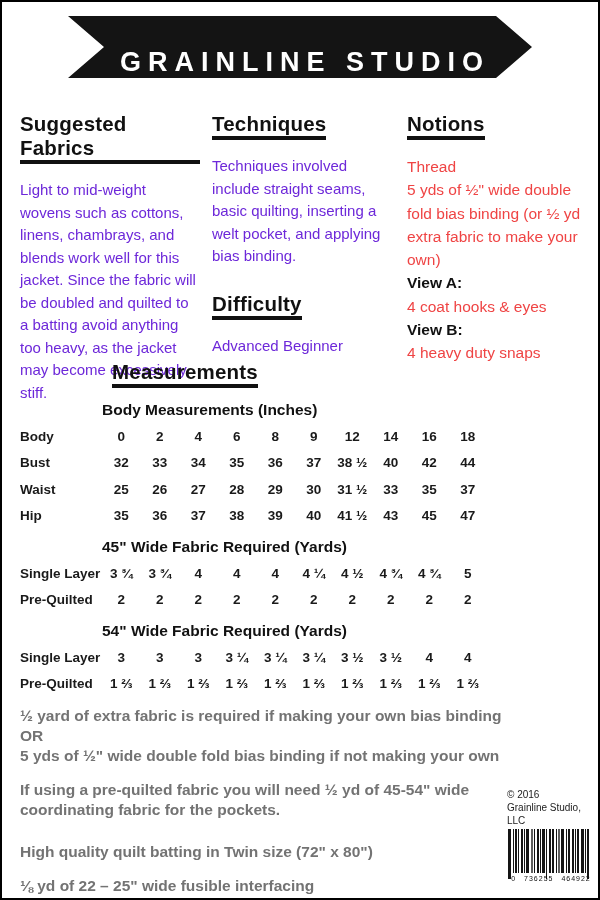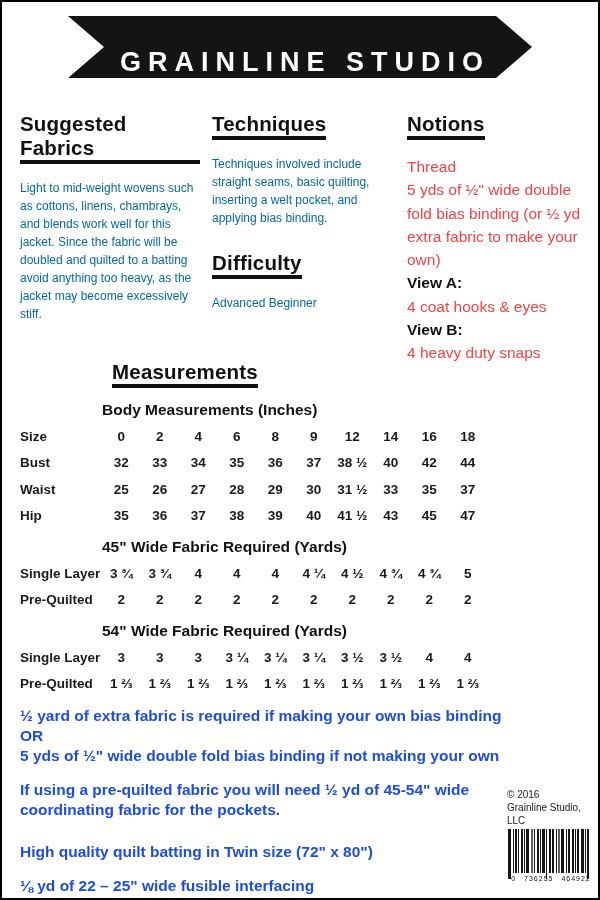--- a/index.html
+++ b/index.html
@@ -25,39 +25,39 @@
   .col { position:absolute; top:110px; }
   .col-1 { left:18px;  width:180px; }
   .col-2 { left:210px; width:186px; }
   .col-3 { left:405px; width:180px; }
   .heading-row { line-height:0; }
   .section-heading {
     display:inline-block; font-size:20.5px; line-height:24px; font-weight:600;
     color:#111; margin:0; border-bottom:4px solid #111;
     letter-spacing:0.2px;
   }
-  .col p { font-size:12px; line-height:1.5; margin:15px 0 0 0; color:#0369a1; }
+  .col p { font-size:15px; line-height:1.5; margin:15px 0 0 0; color:#6d28d9; }
   .heading-row.second { margin-top:24px; }
   #notions-lines { margin-top:15px; }
   .notion-line { font-size:15.5px; line-height:1.5; color:#ef4444; }
   .notion-line.bold { font-weight:bold; color:#111; }
 
   
   .measurements-heading-wrap { position:absolute; left:110px; top:358px; line-height:0; }
   .tables { position:absolute; left:18px; top:398px; width:566px; }
   .table-block { margin-bottom:8px; }
   .table-subtitle { font-weight:bold; font-size:15.5px; color:#111; margin:0 0 4px 82px; line-height:19px; }
   .m-row { display:grid; grid-template-columns:82px repeat(10, 38.5px); height:26.5px; align-items:center; }
   .m-label { font-size:13.5px; font-weight:bold; color:#1a1a1a; }
   .m-cell  { font-size:13.5px; font-weight:bold; color:#1a1a1a; text-align:center; white-space:nowrap; }
 
   
   .notes { position:absolute; left:18px; top:704px; width:492px; }
   .note {
-    font-weight:bold; font-size:15.5px; line-height:20px; color:#1d4ed8;
+    font-weight:bold; font-size:15.5px; line-height:20px; color:#737373;
     white-space:pre-line; margin-bottom:14px;
   }
   .note:nth-child(2) { margin-bottom:22px; }
 
   
   .copyright { position:absolute; left:505px; top:786px; width:90px; font-size:10px; line-height:13px; color:#222; }
   .barcode { position:absolute; left:506px; top:827px; width:86px; }
   .bars { display:flex; align-items:flex-start; height:50px; }
   .bar { background:#151515; height:44px; flex:0 0 auto; }
   .bar.guard { height:50px; }
@@ -98,21 +98,21 @@
   </div>
 
   <div class="measurements-heading-wrap">
     <h2 class="section-heading">Measurements</h2>
   </div>
 
   <div class="tables" id="measurement-tables">
       <div class="table-block">
         <div class="table-subtitle">Body Measurements (Inches)</div>
         <div class="m-row">
-          <span class="m-label">Size</span>
+          <span class="m-label">Body</span>
           <span class="m-cell">0</span>
           <span class="m-cell">2</span>
           <span class="m-cell">4</span>
           <span class="m-cell">6</span>
           <span class="m-cell">8</span>
           <span class="m-cell">9</span>
           <span class="m-cell">12</span>
           <span class="m-cell">14</span>
           <span class="m-cell">16</span>
           <span class="m-cell">18</span>

